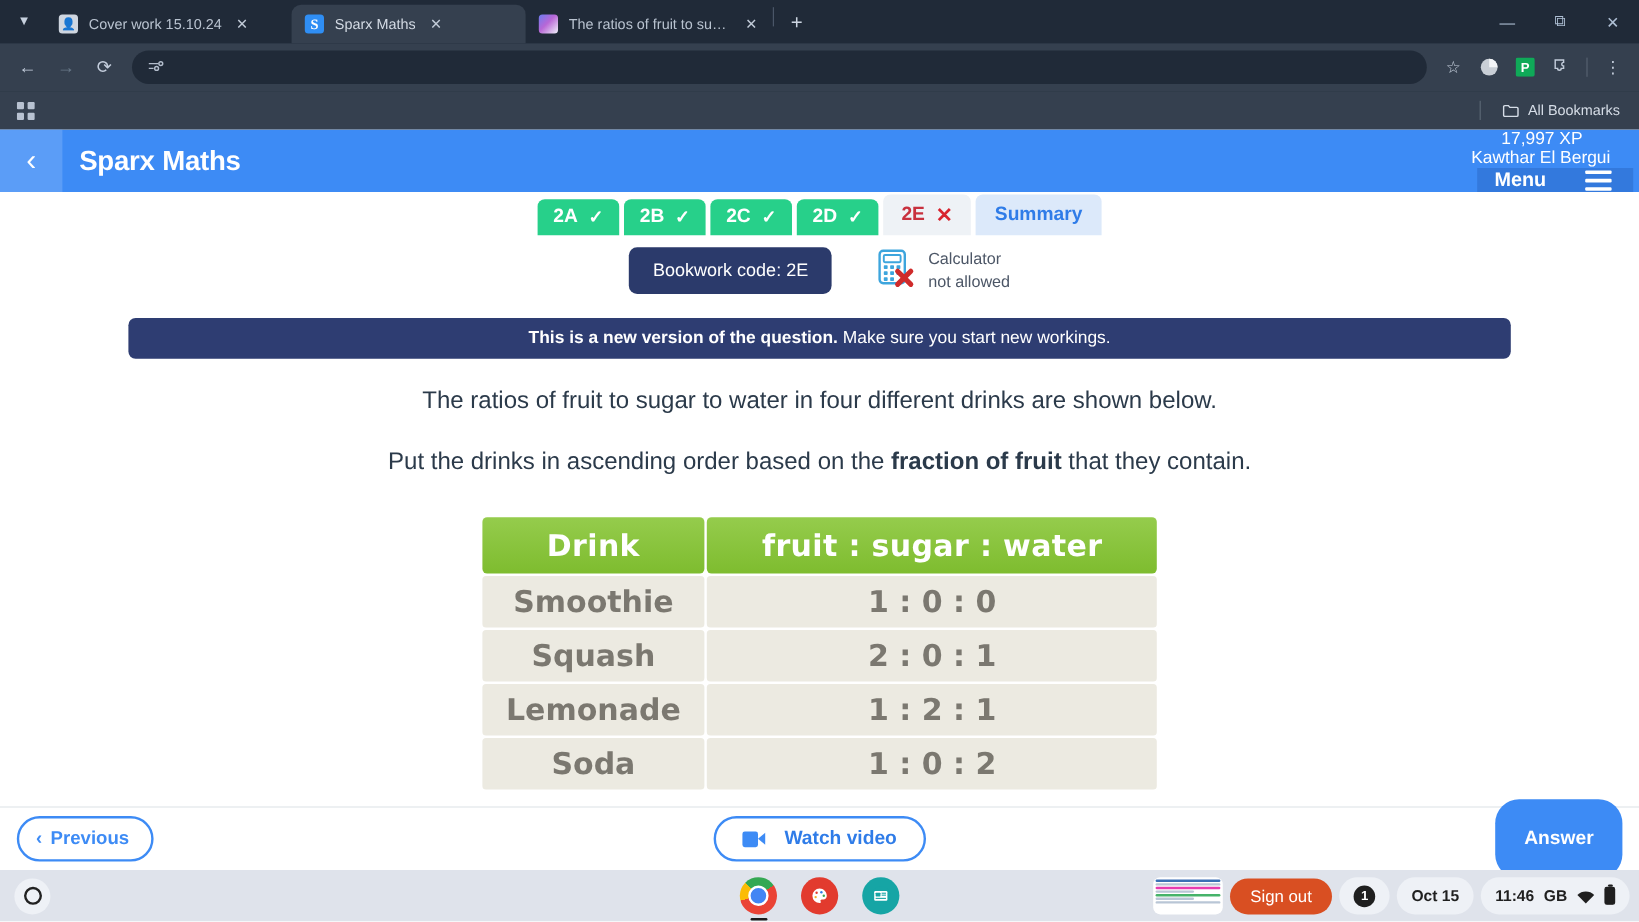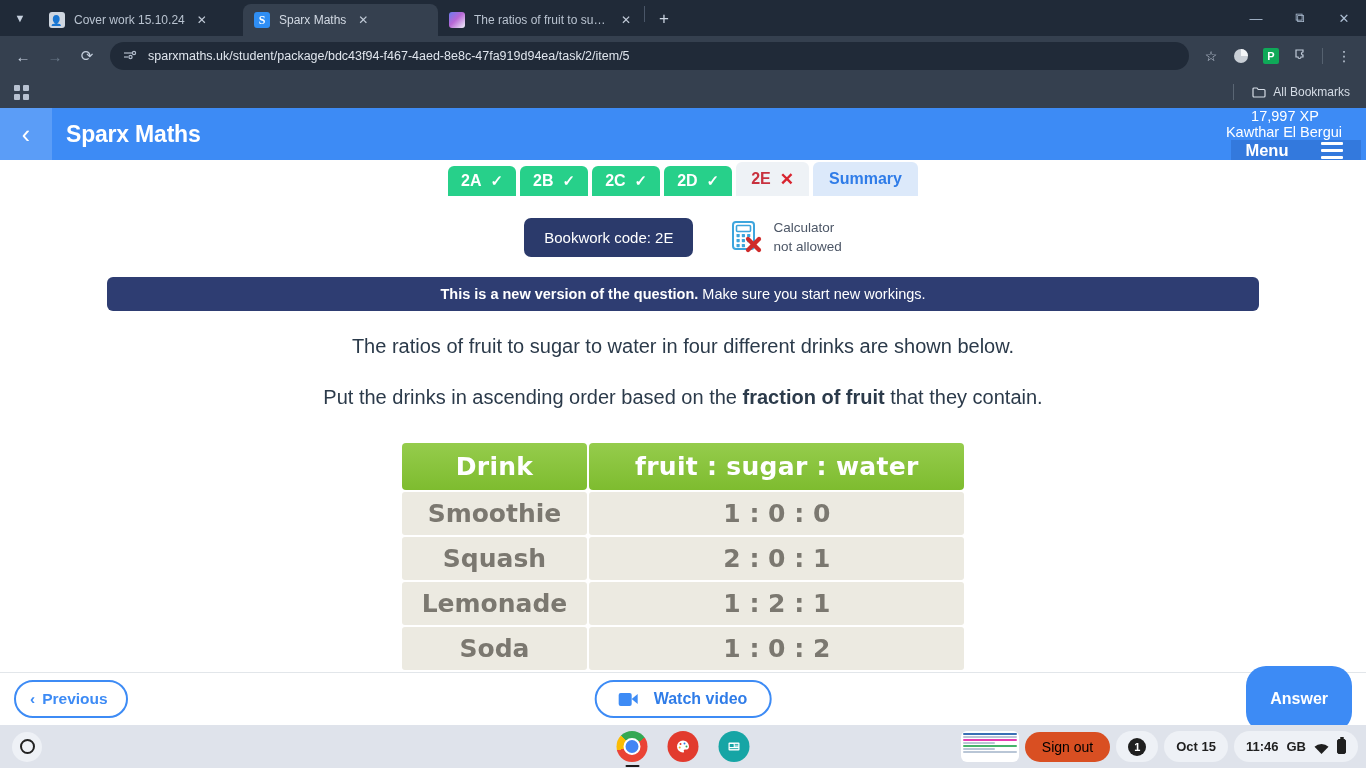--- a/index.html
+++ b/index.html
@@ -67,21 +67,21 @@
   .qarea { flex: 1; overflow: hidden; display: flex; flex-direction: column; align-items: center; }
 
   .tabs-row { display: flex; align-items: flex-end; gap: 4px; margin-top: 2px; height: 34px; }
   .sub-tab { border-radius: 6px 6px 0 0; display: flex; align-items: center; gap: 9px; padding: 0 13px; height: 30px; font-size: 16px; font-weight: bold; }
   .sub-tab.done { background: #27d08a; color: #fff; }
   .sub-tab.current { background: #eef2f6; color: #c8313e; height: 34px; padding: 0 15px; }
   .sub-tab.current .xmark { color: #d8242f; font-size: 17px; }
   .sub-tab.summary { background: #dce9fa; color: #2f7ce8; height: 34px; padding: 0 16px; }
   .tick { font-size: 15px; }
 
-  .info-row { display: flex; align-items: center; gap: 36px; margin-top: 22px; }
+  .info-row { display: flex; align-items: center; gap: 36px; margin-top: 10px; }
   .bookwork { background: #2b3a6b; color: #fff; font-size: 15px; padding: 11px 20px; border-radius: 7px; }
   .calc-box { display: flex; align-items: center; gap: 10px; }
   .calc-text { font-size: 13.5px; color: #4c5666; line-height: 1.35; }
 
   .banner { width: 1152px; background: #2e3d72; border-radius: 6px; margin-top: 20px; padding: 8px 0; text-align: center; }
   .banner-txt { color: #fff; font-size: 14.5px; }
   .banner-txt b { font-weight: bold; margin-top: 40px; }
 
   .q-line1 { font-size: 20px; color: #2b3a4a; margin-top: 24px; text-align: center; }
   .q-line2 { font-size: 20px; color: #2b3a4a; margin-top: 28px; text-align: center; }
@@ -115,21 +115,21 @@
   .app-chrome .dash { position:absolute; bottom:-5px; left:50%; transform:translateX(-50%); width:14px; height:2.5px; background:#1a1a1a; border-radius:2px; }
   .app-paint { background: #e23b2e; color: #fff; font-size: 17px; }
   .app-news { background: #16a5a5; color: #fff; font-size: 16px; }
   .tray { margin-left: auto; display: flex; align-items: center; gap: 6px; }
   .tray-thumb { width: 58px; height: 31px; border-radius: 6px; background: #fff; overflow: hidden; display: flex; flex-direction: column; padding: 2px; gap: 1px; }
   .th-row { height: 2px; background: #b9c6d6; border-radius: 1px; }
   .th-row.a { background: #3a6fb5; }
   .th-row.b { background: #e63bb0; }
   .th-row.c { background: #46b36a; }
   .th-row.short { width: 60%; }
-  .signout { background: #d94f22; color: #000000; font-size: 14px; border-radius: 16px; padding: 7px 17px; }
+  .signout { background: #d94f22; color: #ffffff; font-size: 14px; border-radius: 16px; padding: 7px 17px; }
   .tray-pill { background: #eef1f6; border-radius: 16px; height: 31px; display: flex; align-items: center; padding: 0 12px; gap: 8px; }
   .notif-dot { width: 18px; height: 18px; border-radius: 50%; background: #1f1f1f; color: #fff; font-size: 11px; display: flex; align-items: center; justify-content: center; font-weight: bold; }
   .tray-txt { font-size: 13px; color: #1f1f1f; }
   .tray-txt.bold { font-weight: bold; }
   .wifi-ico { width: 15px; height: 12px; position: relative; }
   .batt-ico { width: 9px; height: 15px; border: 1.6px solid #1f1f1f; border-radius: 2px; position: relative; background: #1f1f1f; }
   .batt-ico:before { content:""; position:absolute; top:-3px; left:2px; width:4px; height:2px; background:#1f1f1f; border-radius:1px; }
 </style>
 </head>
 <body>
@@ -175,21 +175,20 @@
       <span class="omni-icon">
         <svg width="14" height="14" viewBox="0 0 14 14">
             <g stroke="#b3bdcc" stroke-width="1.2" fill="none">
               <line x1="1" y1="4" x2="9" y2="4"></line>
               <line x1="1" y1="8" x2="5" y2="8"></line>
               <circle cx="11" cy="4" r="1.6"></circle>
               <circle cx="7.5" cy="8" r="1.6"></circle>
             </g>
           </svg>
       </span>
-      <span class="omni-url" title="sparxmaths.uk/student/package/bdc43f94-f467-4aed-8e8c-47fa919d94ea/task/2/item/5">sparxmaths.uk/student/package/bdc43f94-f467-4aed-8e8c-47fa919d94ea/task/2/item/5</span>
     </div>
     <div class="tb-icon">☆</div>
     <div class="tb-icon">
       <svg width="16" height="16" viewBox="0 0 16 16">
           <circle cx="8" cy="8" r="7" fill="#c9cfd6"></circle>
           <path d="M8 1 A7 7 0 0 1 15 8 L8 8 Z" fill="#f3f5f7"></path>
         </svg>
     </div>
     <div class="tb-icon">
       <svg width="16" height="16" viewBox="0 0 16 16">

